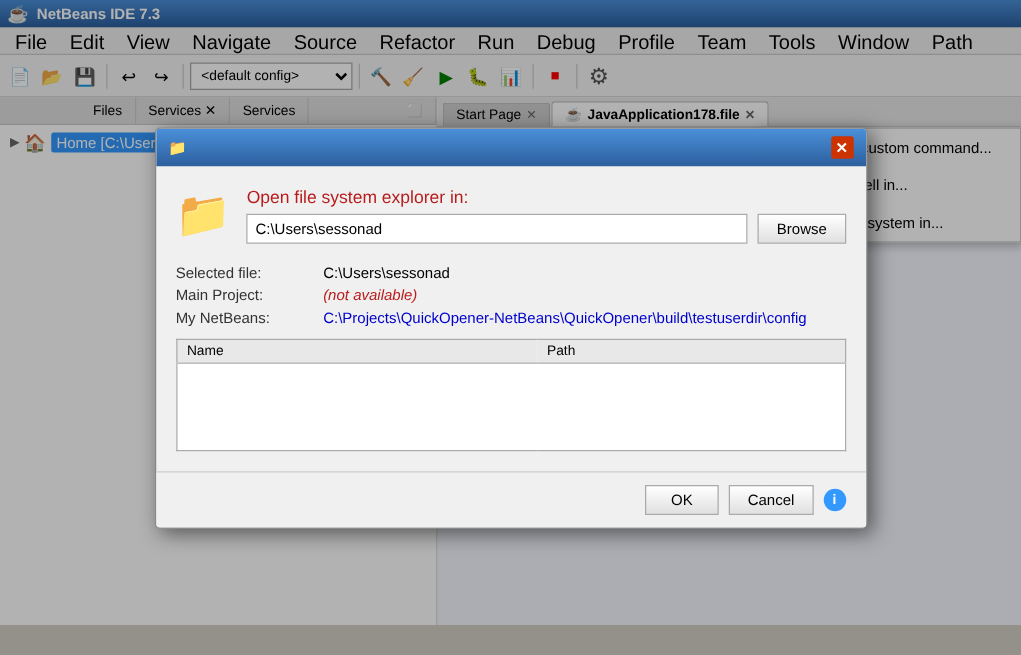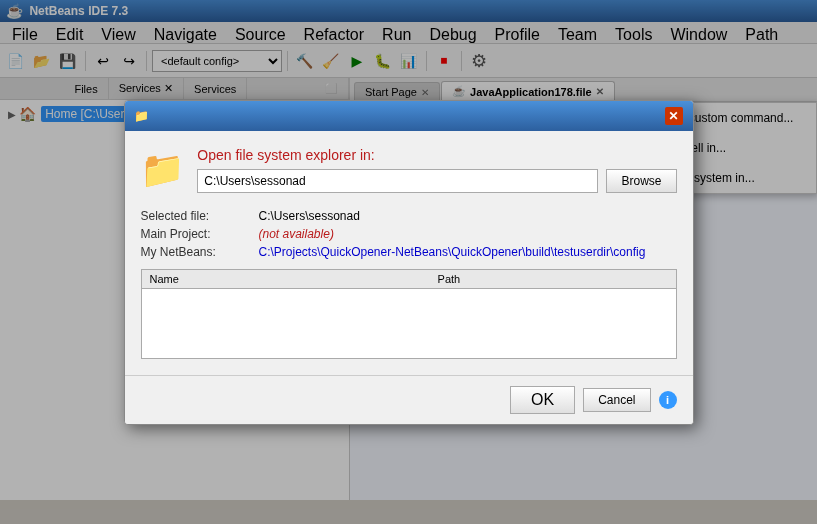--- a/index.html
+++ b/index.html
@@ -264,21 +264,21 @@
       gap: 8px;
       padding: 10px 16px;
       border-top: 1px solid #ccc;
       background: #f0f0f0;
     }
     .modal-ok-btn {
       padding: 4px 20px;
       background: linear-gradient(to bottom, #fff, #e0e0e0);
       border: 1px solid #aaa;
       cursor: pointer;
-      font-size: 16px;
+      font-size: 12px;
     }
     .modal-cancel-btn {
       padding: 4px 14px;
       background: linear-gradient(to bottom, #fff, #e0e0e0);
       border: 1px solid #aaa;
       cursor: pointer;
       font-size: 12px;
     }
     .info-circle {
       width: 18px; height: 18px;

